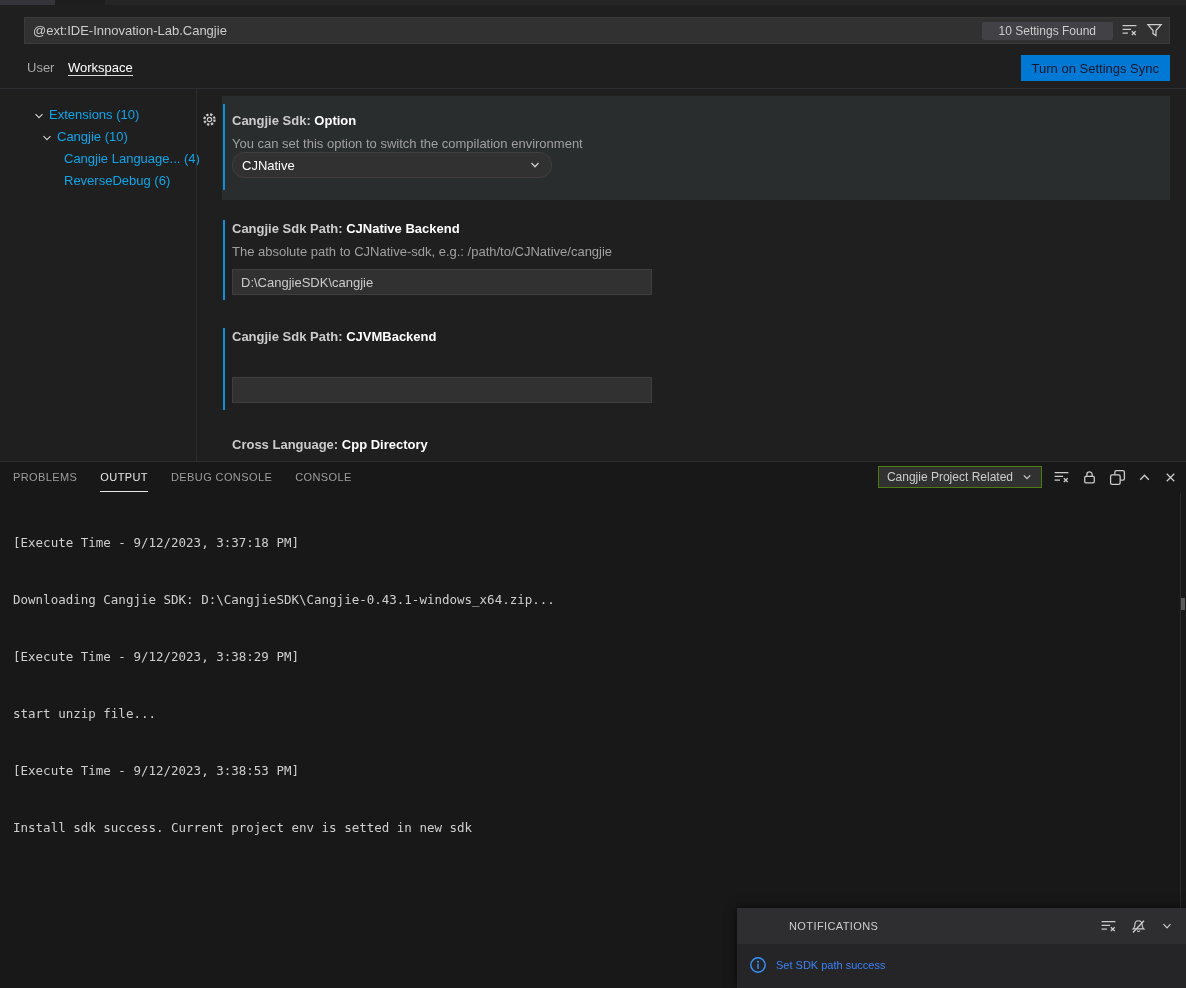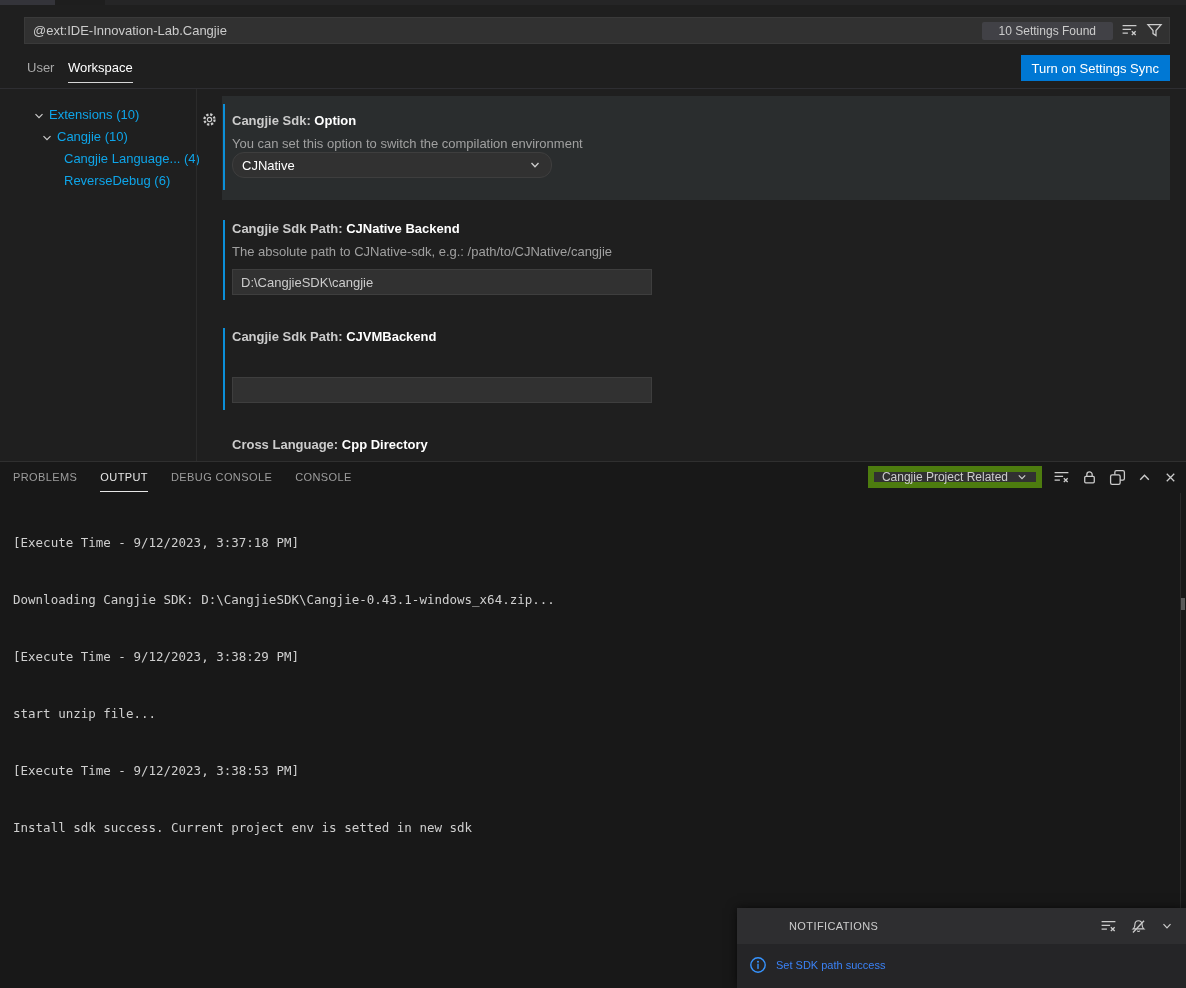--- a/index.html
+++ b/index.html
@@ -15,22 +15,22 @@
   
   .searchbox { position:absolute; left:24px; top:17px; width:1146px; height:27px; background:#313131; border:1px solid #3a3a3a; display:flex; align-items:center; }
   .searchbox input { flex:1; height:100%; background:transparent; border:none; outline:none; color:#cccccc; font-size:13px; padding:0 8px; font-family:"Liberation Sans",sans-serif; }
   .search-right { display:flex; align-items:center; gap:8px; padding-right:6px; }
   .count-badge { background:#414146; color:#cccccc; font-size:12px; padding:2px 17px; border-radius:2px; white-space:nowrap; }
   .icon-btn { display:flex; align-items:center; justify-content:center; cursor:pointer; }
 
   
   .scope-tab { position:absolute; top:60px; font-size:13px; color:#a8a8a8; cursor:pointer; }
   .scope-tab.user { left:27px; }
-  .scope-tab.workspace { left:68px; color:#ffffff; padding-bottom:7px; border-bottom:1px solid #d7d7d7; }
-  .sync-btn { position:absolute; top:55px; right:16px; height:26px; background:#0078d4; color:#ffffff; font-size:13px; border:none; padding:0 11px; cursor:pointer; font-family:"Liberation Sans",sans-serif; }
+  .scope-tab.workspace { left:68px; color:#ffffff; border-bottom:1px solid #d7d7d7; }
+  .sync-btn { position:absolute; top:55px; right:16px; height:26px; background:#0078d4; color:#0f172a; font-size:13px; border:none; padding:0 11px; cursor:pointer; font-family:"Liberation Sans",sans-serif; }
   .hdivider { position:absolute; top:88px; left:0; right:0; height:1px; background:#2e2e32; }
 
   
   .toc { position:absolute; left:0; top:89px; width:196px; bottom:528px; font-size:13px; }
   .toc-row { position:absolute; height:22px; display:flex; align-items:flex-end; gap:4px; color:#0ea5e9; cursor:pointer; white-space:nowrap; }
   .vdivider { position:absolute; left:196px; top:89px; height:372px; width:1px; background:#2b2b2b; }
 
   
   .settings-list { position:absolute; left:196px; right:0; top:89px; height:372px; overflow:hidden; }
   .setting-row { position:absolute; left:26px; width:948px; }
@@ -42,21 +42,21 @@
   .text-input { position:absolute; left:10px; width:420px; height:26px; background:#313131; border:1px solid #3e3e3e; color:#cccccc; font-size:13px; padding:0 8px; outline:none; font-family:"Liberation Sans",sans-serif; }
   .gear { position:absolute; left:-20px; top:16px; }
 
   
   .panel { position:absolute; left:0; right:0; top:461px; bottom:0; background:#181818; border-top:1px solid #2f2f2f; }
   .panel-header { position:relative; height:30px; }
   .panel-tabs { position:absolute; left:13px; top:0; height:30px; display:flex; gap:23px; align-items:stretch; }
   .panel-tab { font-size:11px; letter-spacing:0.4px; color:#9d9d9d; display:flex; align-items:center; cursor:pointer; }
   .panel-tab.active { color:#e7e7e7; border-bottom:1px solid #e7e7e7; }
   .panel-actions { position:absolute; right:8px; top:0; height:30px; display:flex; align-items:center; gap:11px; }
-  .channel-select { height:22px; background:#313131; border:6px solid #4d7c0f; display:flex; align-items:center; gap:8px; padding:0 8px; font-size:12px; color:#cccccc; cursor:pointer; white-space:nowrap; }
+  .channel-select { height:22px; background:#313131; border:1px solid #4d7c0f; display:flex; align-items:center; gap:8px; padding:0 8px; font-size:12px; color:#cccccc; cursor:pointer; white-space:nowrap; }
   .output { position:absolute; left:13px; top:33px; right:20px; font-family:"DejaVu Sans Mono", monospace; font-size:12.5px; line-height:19px; color:#cfcfcf; white-space:pre; }
   .panel-scroll-line { position:absolute; right:5px; top:31px; bottom:0; width:1px; background:#2a2a2a; }
   .panel-scroll-slider { position:absolute; right:1px; top:136px; width:4px; height:12px; background:#5a5a5a; }
 
   
   .toast { position:absolute; left:737px; top:908px; width:449px; height:80px; background:#252527; box-shadow:0 0 10px rgba(0,0,0,0.65); overflow:hidden; }
   .toast-header { height:36px; background:#2e2e30; display:flex; align-items:center; padding:0 12px; }
   .toast-title { flex:1; font-size:11px; letter-spacing:0.4px; color:#cccccc;padding-left:40px; }
   .toast-actions { display:flex; align-items:center; gap:13px; }
   .toast-body { display:flex; align-items:center; gap:9px; padding:12px 12px; font-size:11px; color:#3b82f6; }

